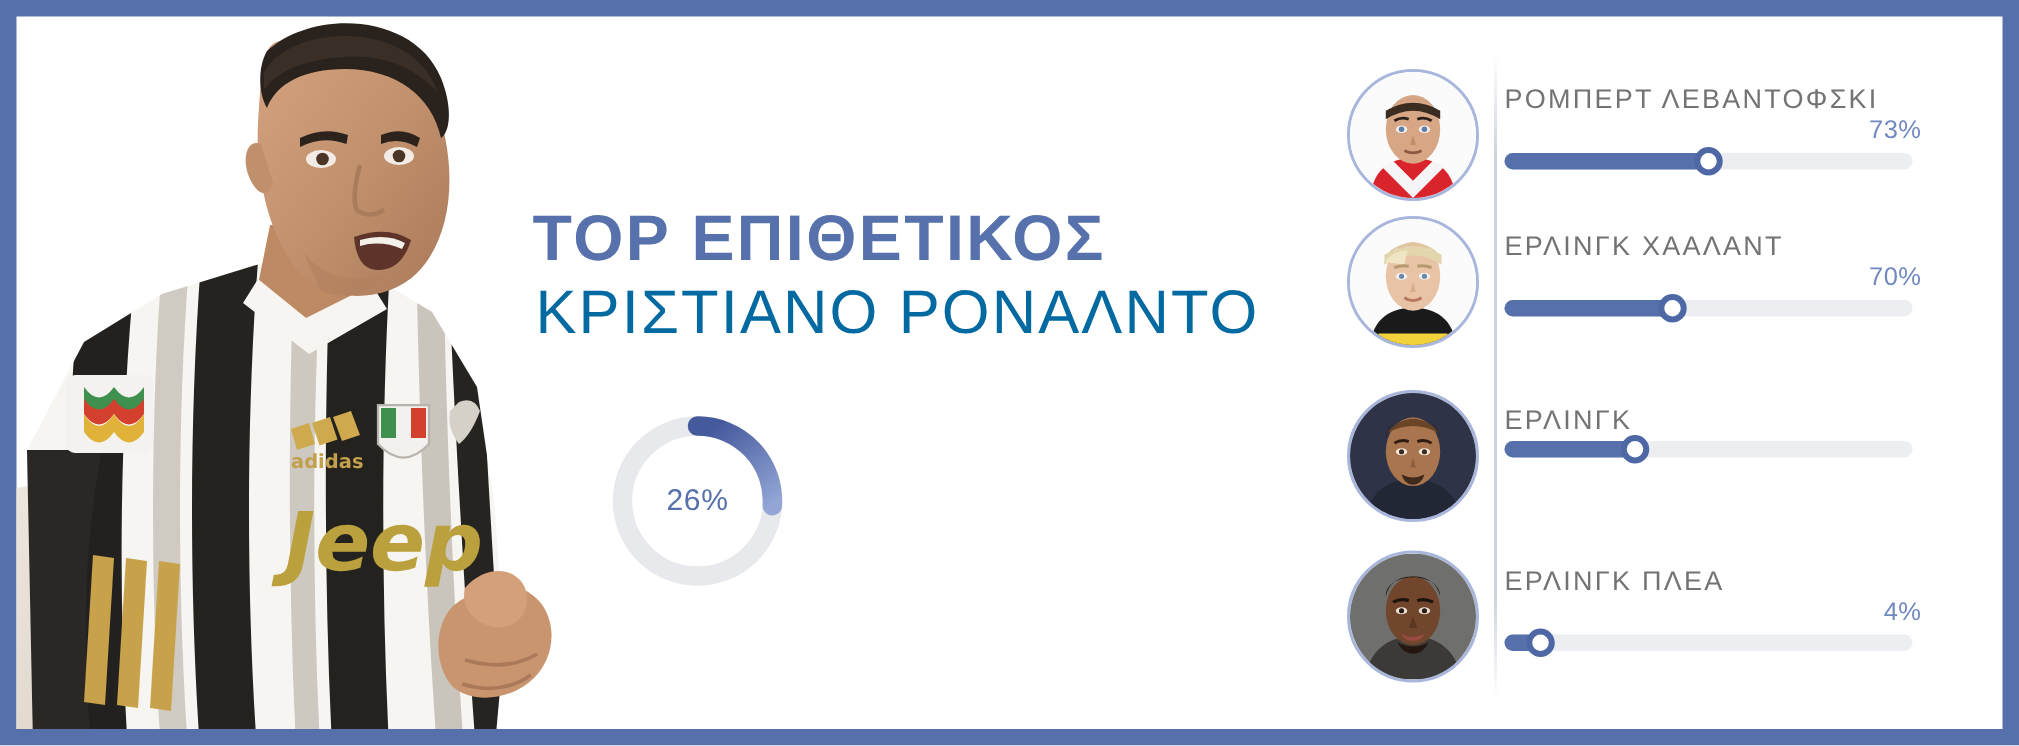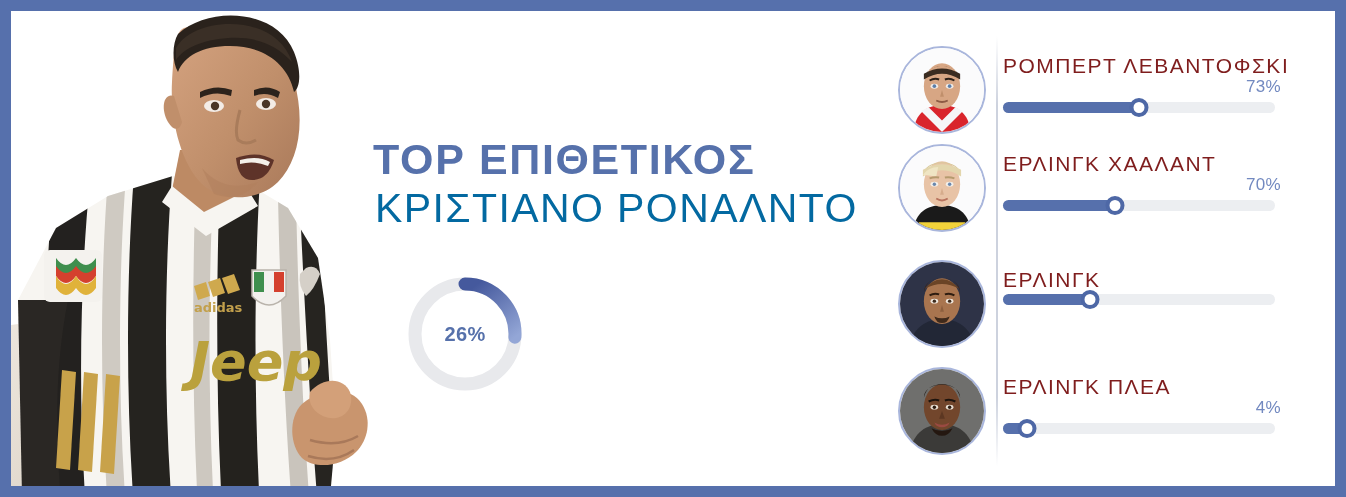--- a/index.html
+++ b/index.html
@@ -28,21 +28,21 @@
     position: absolute;
     left: -42px; top: 0px;
     width: 452px; height: 497px;
     overflow: hidden;
   }
   .hero-photo svg { display:block; width:100%; height:100%; }
 
   
   .title-block {
     position: absolute;
-    left: 373px; top: 134px;
+    left: 355px; top: 134px;
     width: 500px;
     text-align: left;
   }
   .title-main {
     font-size: 43px;
     font-weight: bold;
     letter-spacing: 1.6px;
     color: #5671ab;
     line-height: 50px;
     white-space: nowrap;
@@ -65,21 +65,21 @@
   }
   .donut svg { display: block; }
   .donut-label {
     position: absolute;
     left: 0; top: 0;
     width: 120px; height: 120px;
     display: flex;
     align-items: center;
     justify-content: center;
     font-size: 20px;
-    font-weight: bold;
+    font-weight: normal;
     color: #5671ab;
     letter-spacing: 0.4px;
   }
 
   
   .divider {
     position: absolute;
     left: 996px; top: 36px;
     width: 2px; height: 430px;
     background: linear-gradient(to bottom,
@@ -111,24 +111,24 @@
     background: #ffffff;
   }
   .avatar svg { display:block; width:100%; height:100%; }
 
   .row-body {
     position: absolute;
     left: 109px; top: 18px;
     width: 280px;
   }
   .row-name {
-    font-size: 21px;
+    font-size: 18px;
     font-weight: normal;
     letter-spacing: 1.5px;
-    color: #7f1d1d;
+    color: #737373;
     white-space: nowrap;
     line-height: 20px;
   }
   .row-pct {
     font-size: 17px;
     color: #7289c0;
     text-align: right;
     line-height: 22px;
     letter-spacing: 0.3px;
     padding-right: 2px;

